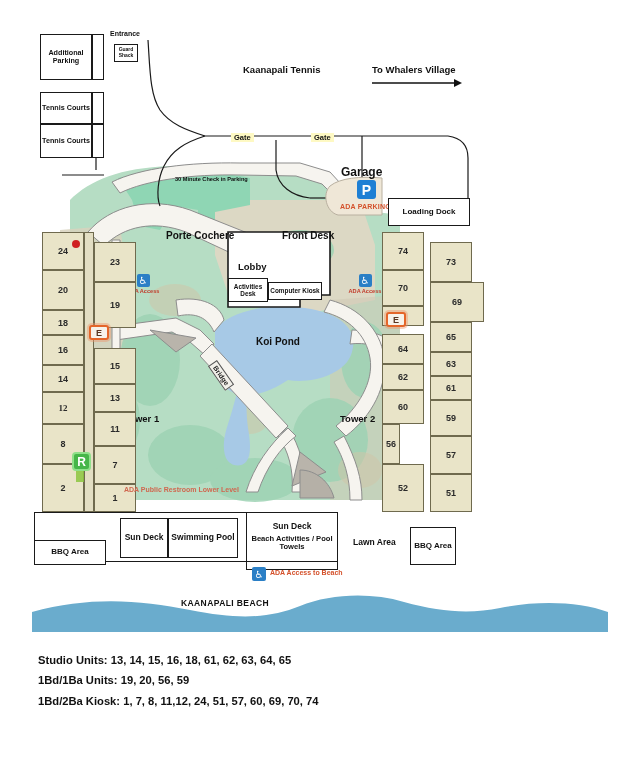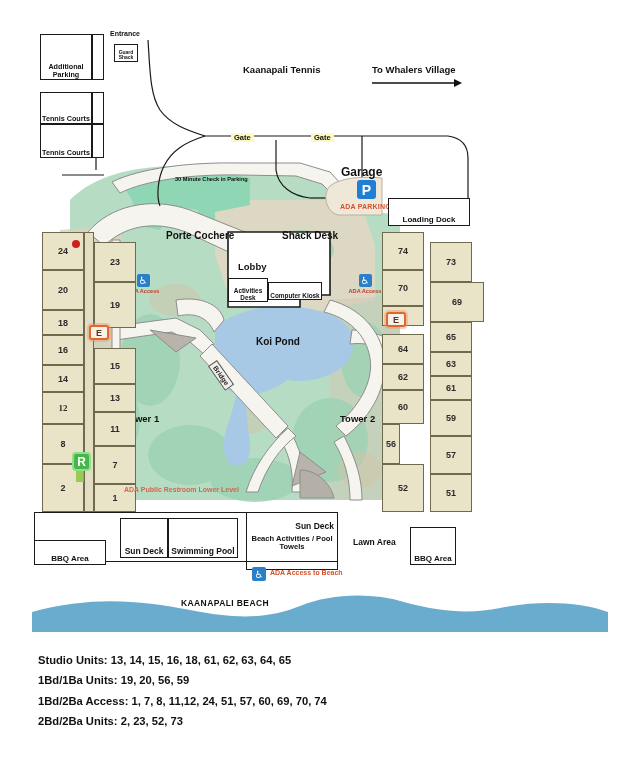--- a/index.html
+++ b/index.html
@@ -10,21 +10,21 @@
     color:#111;
     -webkit-font-smoothing:antialiased;
   }
   #page{position:relative;width:640px;height:762px;background:#fff;}
 
   
   .abs{position:absolute;box-sizing:border-box;}
   .boxw{
     position:absolute;box-sizing:border-box;
     background:#ffffff;border:1px solid #1a1a1a;
-    display:flex;align-items:flex-end;justify-content:center;
+    display:flex;align-items:center;justify-content:center;
     text-align:center;line-height:1.12;
     font-size:7.2px;font-weight:700;color:#111;
   }
   .unit{
     position:absolute;box-sizing:border-box;
     background:#e9e4c8;border:1px solid #6f6a4e;
     display:flex;align-items:center;justify-content:center;
     font-size:9px;font-weight:700;color:#2b2b2b;
   }
   .lbl{position:absolute;font-weight:700;color:#111;white-space:nowrap;}
@@ -233,21 +233,21 @@
   <div class="lbl t-garage" style="left:341px;top:165px;">Garage</div>
   <div class="parkP" style="left:357px;top:180px;">
     <span>P</span>
   </div>
   <div class="lbl t-ada-park" style="left:340px;top:203px;">ADA PARKING</div>
 
   <div class="boxw" style="left:388px;top:198px;width:82px;height:28px;font-size:8px;">
     <span>Loading Dock</span>
   </div>
 
-  <div class="lbl t-front" style="left:282px;top:230px;">Shack Desk</div>
+  <div class="lbl t-front" style="left:282px;top:230px;">Front Desk</div>
   <div class="lbl t-lobby" style="left:238px;top:261px;">Lobby</div>
 
   <div class="boxw" style="left:228px;top:278px;width:40px;height:24px;font-size:6.4px;">
     <span>Activities Desk</span>
   </div>
   <div class="boxw" style="left:268px;top:282px;width:54px;height:18px;font-size:6.4px;">
     <span>Computer Kiosk</span>
   </div>
 
   <div class="lbl t-koi" style="left:256px;top:336px;">Koi Pond</div>
@@ -427,22 +427,18 @@
   <div id="legend">
     <div class="legrow">
       <span class="k">Studio Units:</span>
       <span class="v">13, 14, 15, 16, 18, 61, 62, 63, 64, 65</span>
     </div>
     <div class="legrow">
       <span class="k">1Bd/1Ba Units:</span>
       <span class="v">19, 20, 56, 59</span>
     </div>
     <div class="legrow">
-      <span class="k">1Bd/2Ba Access:</span>
+      <span class="k">1Bd/2Ba Kiosk:</span>
       <span class="v">1, 7, 8, 11,12, 24, 51, 57, 60, 69, 70, 74</span>
     </div>
-    <div class="legrow">
-      <span class="k">2Bd/2Ba Units:</span>
-      <span class="v">2, 23, 52, 73</span>
-    </div>
   </div>
 
 </div>
 
 </body></html>

